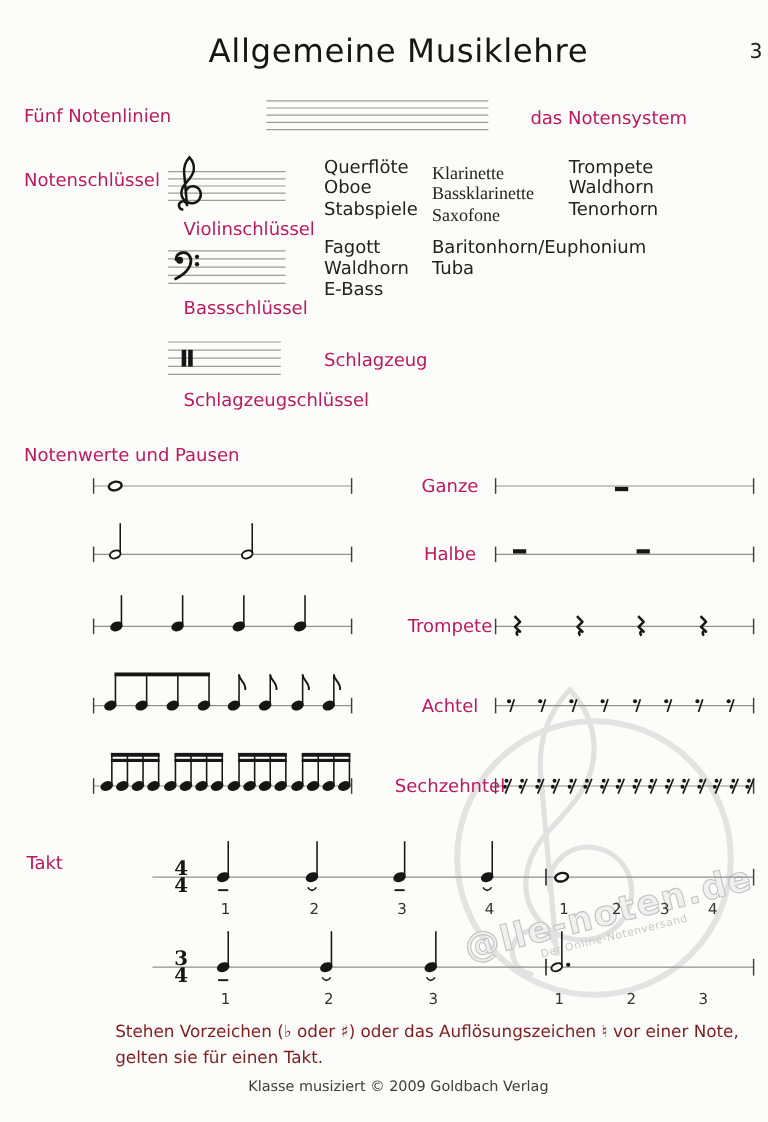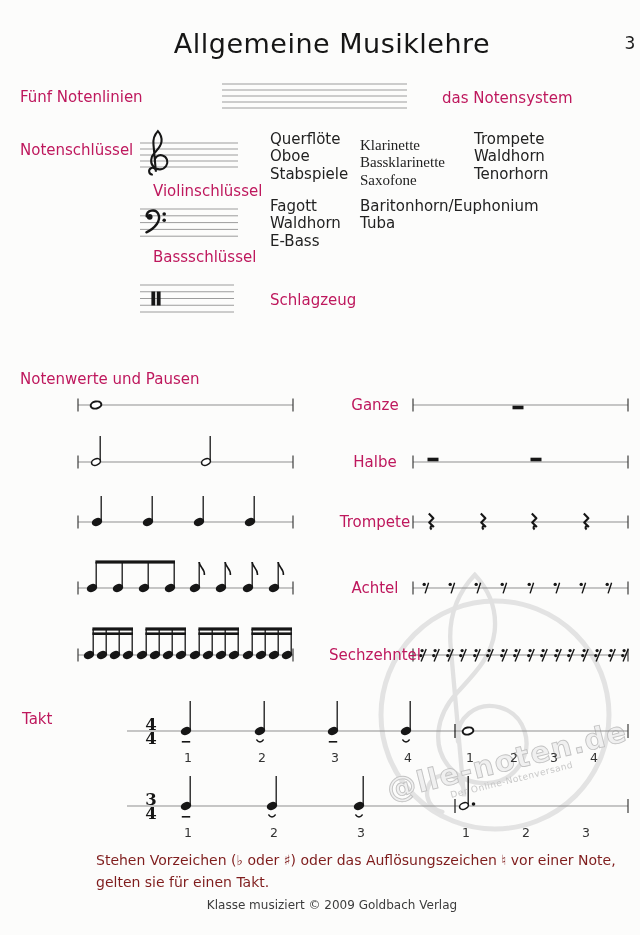--- a/index.html
+++ b/index.html
@@ -450,20 +450,21 @@
     <div>E-Bass</div>
   </div>
   <div class="txt cols" style="left:348px;top:198px;">
     <div>Baritonhorn/Euphonium</div>
     <div>Tuba</div>
   </div>
 
   <div class="txt lbl" style="left:141px;top:248px;">Bassschlüssel</div>
 
   <div class="txt lbl" style="left:258px;top:291px;">Schlagzeug</div>
+  <div class="txt lbl" style="left:141px;top:324px;">Schlagzeugschlüssel</div>
 
   <div class="txt lbl" style="left:8px;top:370px;">Notenwerte und Pausen</div>
 
   <div class="txt lbl" style="left:303px;top:396px;width:120px;text-align:center;">Ganze</div>
   <div class="txt lbl" style="left:303px;top:453px;width:120px;text-align:center;">Halbe</div>
   <div class="txt lbl" style="left:303px;top:513px;width:120px;text-align:center;">Trompete</div>
   <div class="txt lbl" style="left:303px;top:579px;width:120px;text-align:center;">Achtel</div>
   <div class="txt lbl" style="left:303px;top:646px;width:120px;text-align:center;">Sechzehntel</div>
 
   <div class="txt lbl" style="left:10px;top:710px;">Takt</div>

